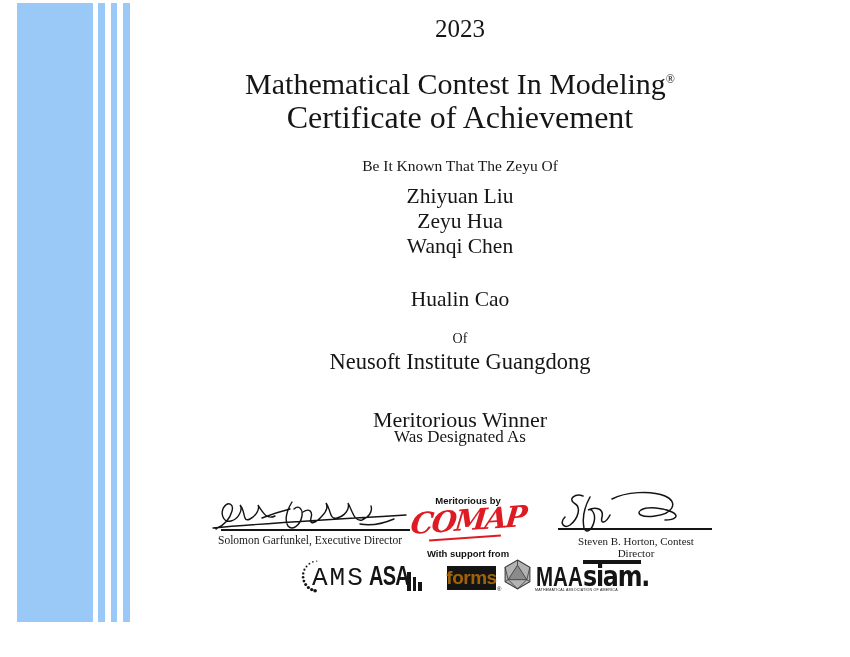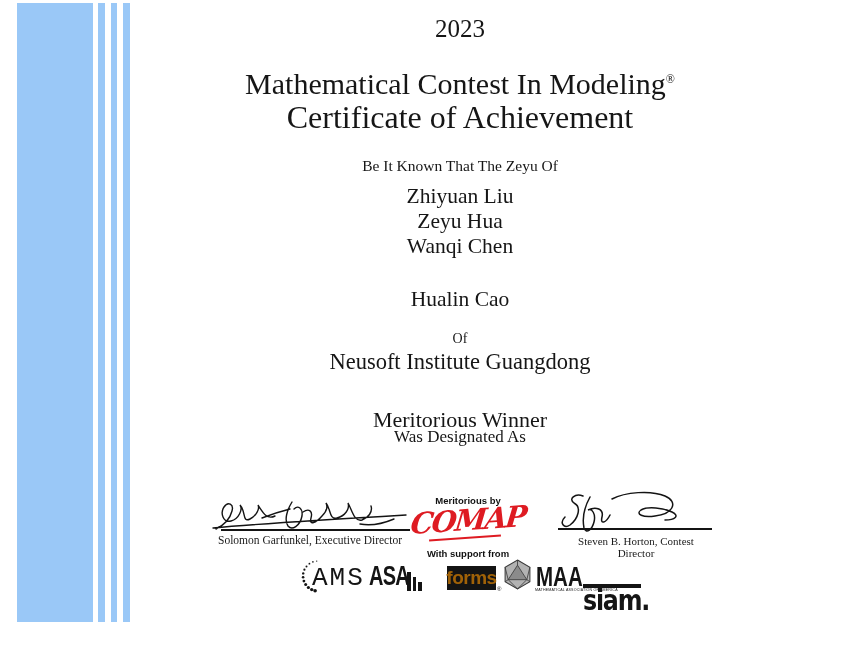--- a/index.html
+++ b/index.html
@@ -66,21 +66,21 @@
   .informs-in { left: 446px; top: 563px; font-size: 25px; font-weight: bold; letter-spacing: -1px; }
   .informs-box { left: 447px; top: 566px; width: 49px; height: 24px; background: #141414;
                  display: flex; align-items: center; justify-content: center; }
   .informs-box span { color: #a16207; font-size: 19px; font-weight: bold; letter-spacing: -0.5px; }
   .informs-reg { left: 497px; top: 586px; font-size: 6px; }
   .maa-poly { left: 502px; top: 559px; }
   .maa-text { left: 536px; top: 562px; font-size: 27px; font-weight: bold;
               transform: scaleX(0.76); transform-origin: left top; }
   .maa-caption { left: 535px; top: 588px; width: 46px; font-size: 3.6px; text-align: center;
                  letter-spacing: 0.2px; white-space: nowrap; }
-  .siam { left: 583px; top: 560px; width: 66px; margin-top: 24px; }
+  .siam { left: 583px; top: 560px; width: 66px; }
   .siam-bar { width: 58px; height: 3.5px; background: #141414; }
   .siam-text { font-family: "DejaVu Sans", sans-serif; font-weight: 800; font-size: 29px;
                line-height: 0.78; letter-spacing: -1.5px; transform: scaleX(0.82);
                transform-origin: left top; margin-top: 1px; }
 </style>
 </head>
 <body>
 
 <div class="page">
 

